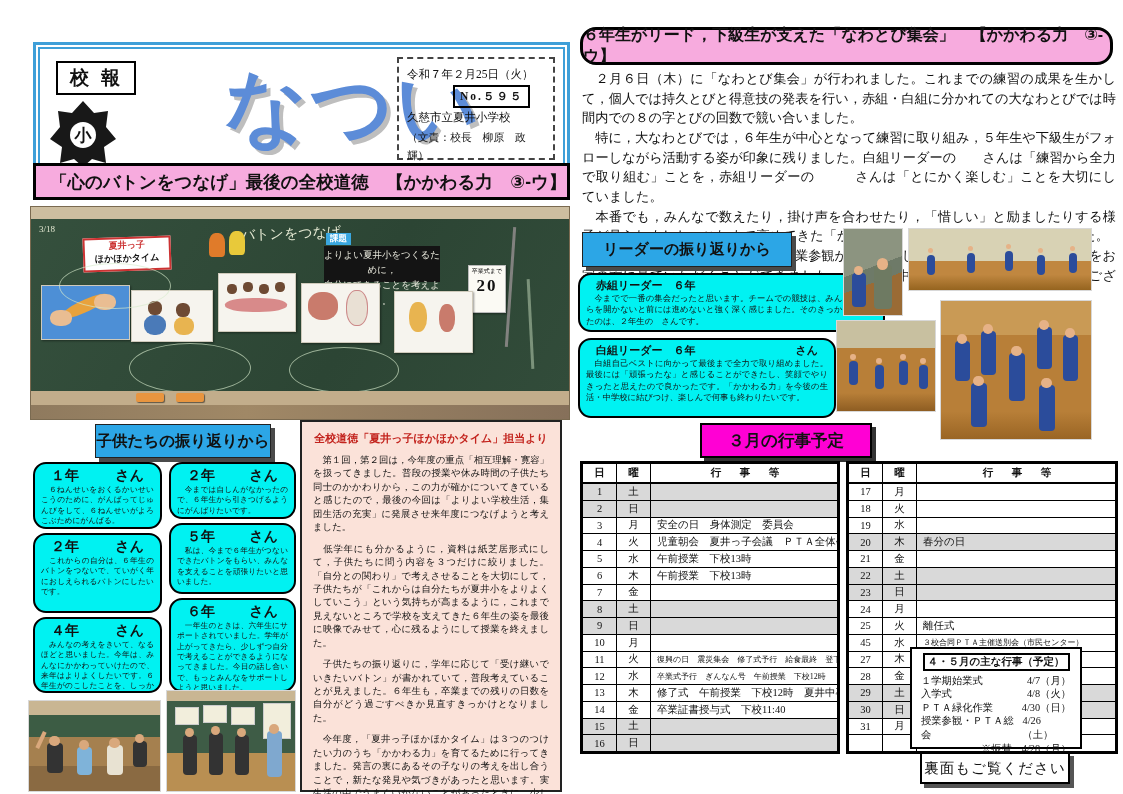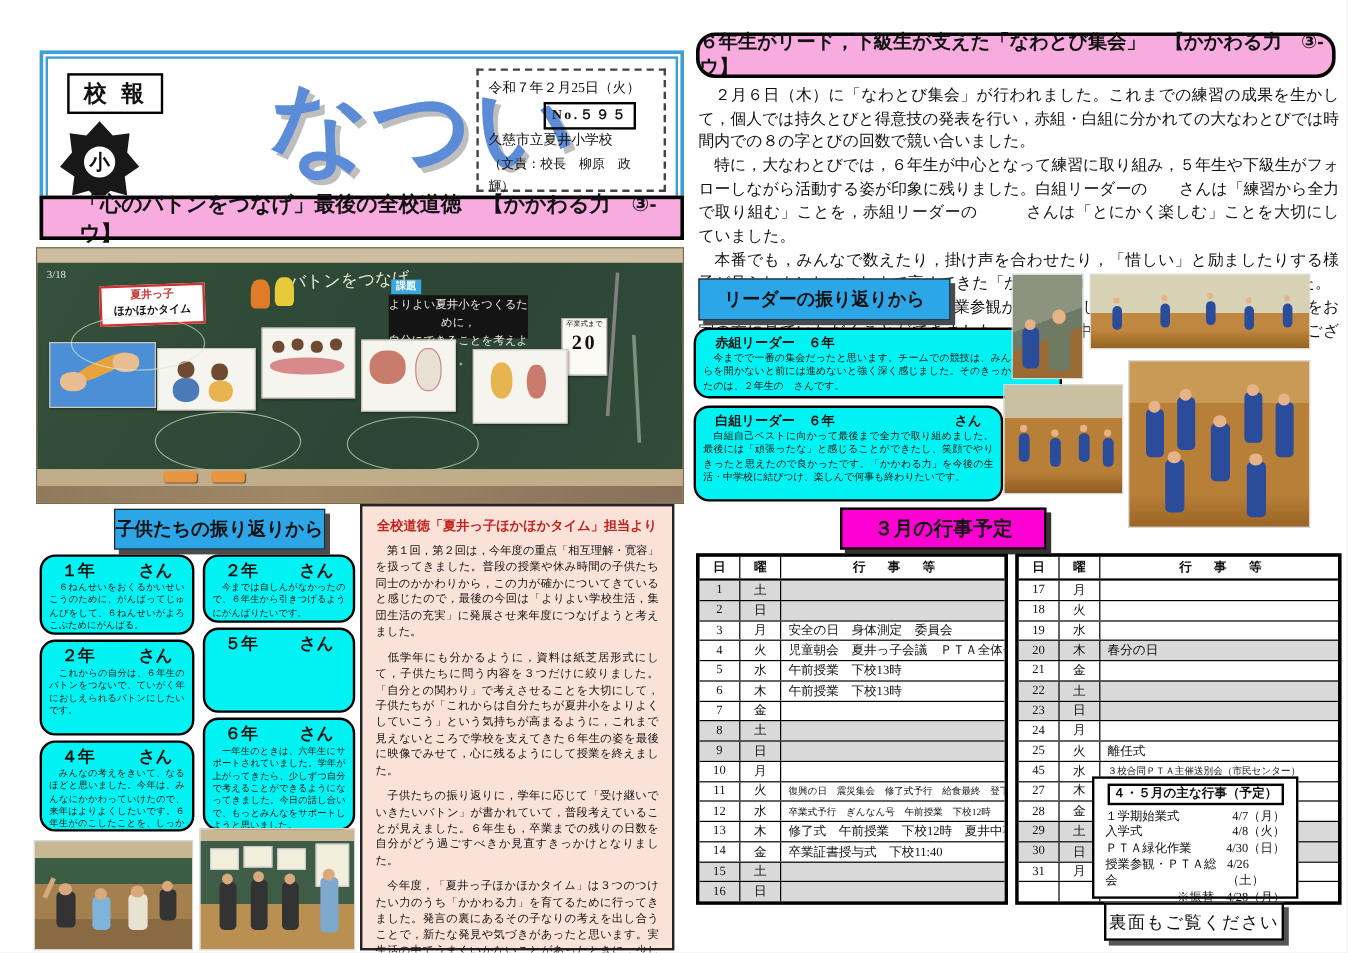--- a/index.html
+++ b/index.html
@@ -123,21 +123,21 @@
       <div class="natsui sans">なつい</div>
       <div id="infobox">
         <div>令和７年２月25日（火）</div>
         <div><span class="issueno">No.５９５</span></div>
         <div>久慈市立夏井小学校</div>
         <div style="font-size:10.8px">（文責：校長　柳原　政輝）</div>
       </div>
     </div>
   </div>
 
-  <div class="abs pinkbanner sans" style="left:33px;top:163px;width:537px;height:37px;display:flex;align-items:center;padding-left:30px;font-size:17.5px">
+  <div class="abs pinkbanner sans" style="left:33px;top:163px;width:537px;height:37px;display:flex;align-items:center;padding-left:14px;font-size:17.5px">
     <span>「心のバトンをつなげ」最後の全校道徳　【かかわる力　③-ウ】</span>
   </div>
 
   <div class="abs" id="bb">
     <div class="bb-wall"></div>
     <div class="bb-board">
       <div class="abs chalk" style="left:8px;top:5px;font-size:9px">3/18</div>
       <div class="bb-sign">
         <span class="l1">夏井っ子</span><br>
         <span>ほかほかタイム</span>
@@ -228,20 +228,21 @@
         <span>２年</span>
         <span>さん</span>
       </div>
     <div class="cb-body">　今までは自しんがなかったので、６年生から引きつげるようにがんばりたいです。</div>
   </div>
   <div class="cyanbox" style="left:169px;top:523px;width:127px;height:71px">
     <div class="cb-head">
         <span>５年</span>
         <span>さん</span>
       </div>
+    <div class="cb-body">　私は、今まで６年生がつないできたバトンをもらい、みんなを支えることを頑張りたいと思いました。</div>
   </div>
   <div class="cyanbox" style="left:169px;top:598px;width:127px;height:94px">
     <div class="cb-head">
         <span>６年</span>
         <span>さん</span>
       </div>
     <div class="cb-body">　一年生のときは、六年生にサポートされていました。学年が上がってきたら、少しずつ自分で考えることができるようになってきました。今日の話し合いで、もっとみんなをサポートしようと思いました。</div>
   </div>
 
   <div class="photo clsA" style="left:28px;top:700px;width:133px;height:92px">

